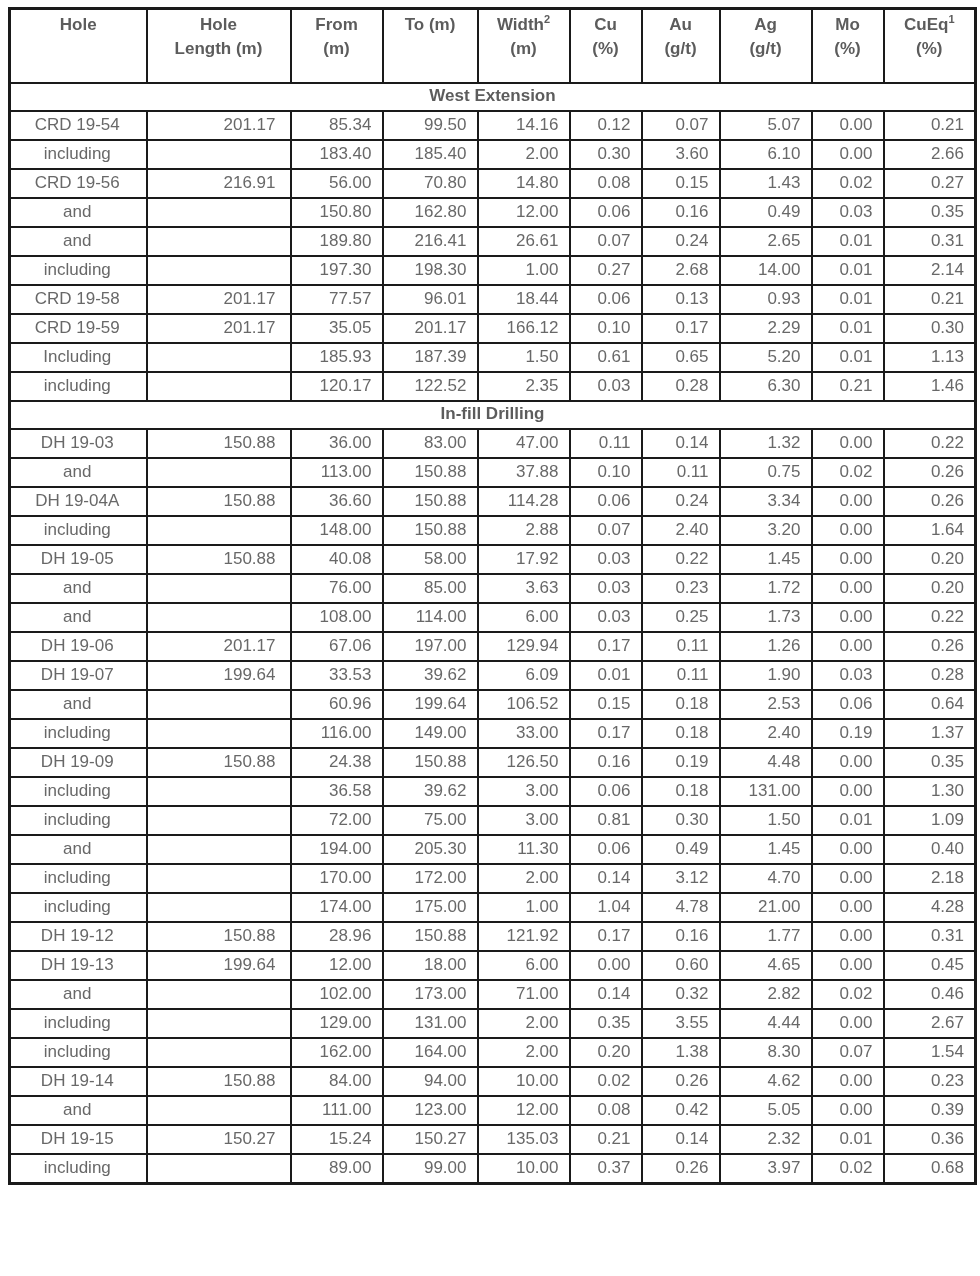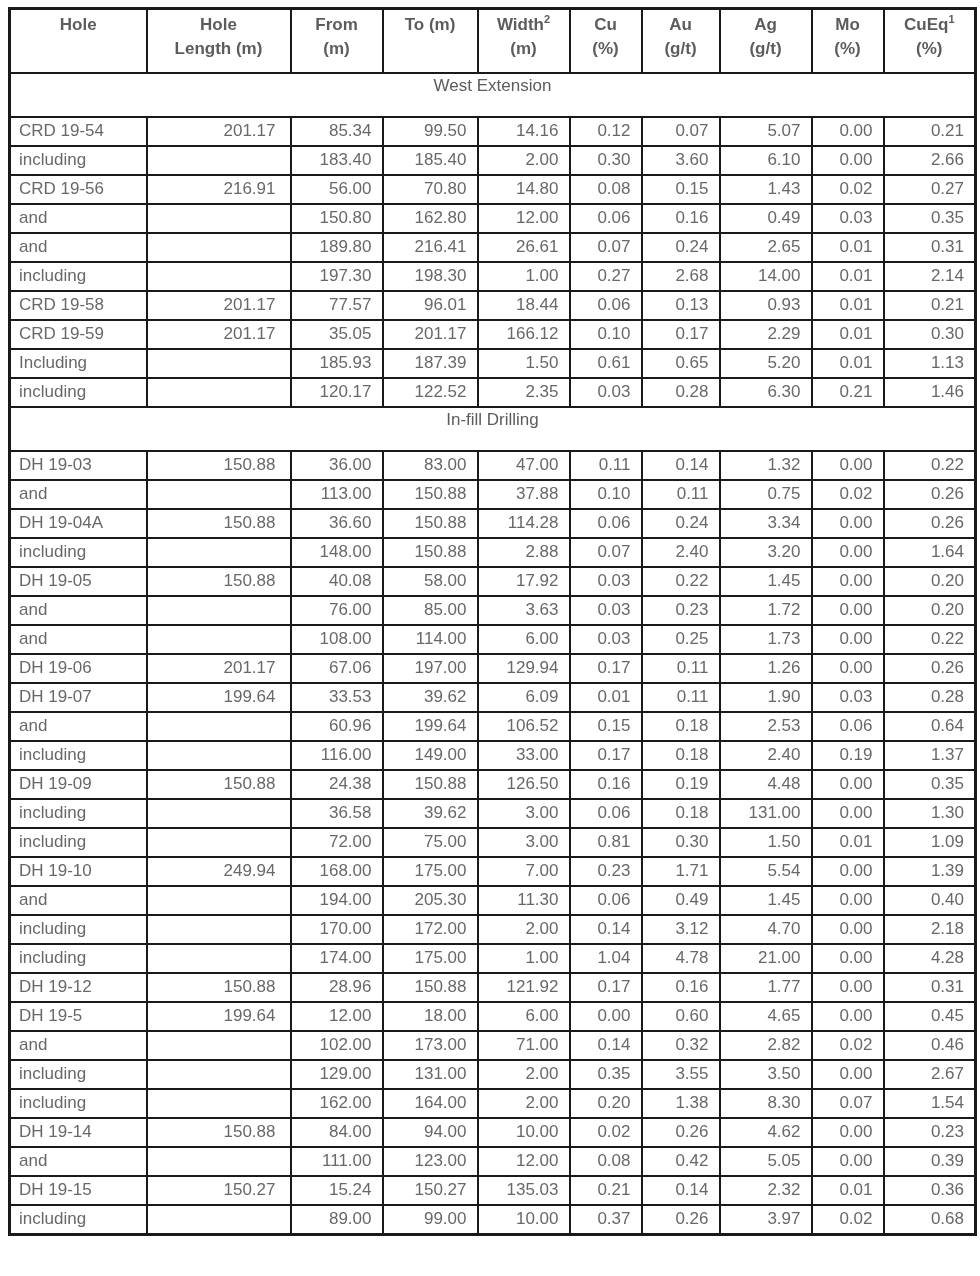--- a/index.html
+++ b/index.html
@@ -35,40 +35,40 @@
     border:2px solid var(--border);
     overflow:hidden;
     white-space:nowrap;
   }
   th{
     font-size:17px;
     font-weight:bold;
     color:var(--header-text);
     text-align:center;
     vertical-align:top;
-    padding:3px 2px 11px 2px;
+    padding:3px 2px 21px 2px;
     line-height:1.4;
   }
   th sup{font-size:11px;line-height:0;}
   td{
     font-size:17px;
     color:var(--text);
     height:23px;
     padding:2px 10px 2px 8px;
     vertical-align:middle;
   }
-  td.hole{text-align:left;margin-top:44px;}
+  td.hole{text-align:center;margin-top:44px;}
   td.num{text-align:right;}
   td.c1pad{padding-right:14px;}
   td.section{
     text-align:center;
-    font-weight:normal;
+    font-weight:bold;
     color:var(--header-text);
     height:19px;
-    padding:2px 0 20px 0;
+    padding:2px 0 4px 0;
   }
 </style>
 </head>
 <body>
 
 <table class="drill">
   <colgroup>
     <col class="c0">
       <col class="c1">
       <col class="c2">
@@ -383,32 +383,20 @@
         <td class="num">72.00</td>
         <td class="num">75.00</td>
         <td class="num">3.00</td>
         <td class="num">0.81</td>
         <td class="num">0.30</td>
         <td class="num">1.50</td>
         <td class="num">0.01</td>
         <td class="num">1.09</td>
       </tr>
       <tr>
-        <td class="hole">DH 19-10</td>
-        <td class="num c1pad">249.94</td>
-        <td class="num">168.00</td>
-        <td class="num">175.00</td>
-        <td class="num">7.00</td>
-        <td class="num">0.23</td>
-        <td class="num">1.71</td>
-        <td class="num">5.54</td>
-        <td class="num">0.00</td>
-        <td class="num">1.39</td>
-      </tr>
-      <tr>
         <td class="hole">and</td>
         <td class="num c1pad"></td>
         <td class="num">194.00</td>
         <td class="num">205.30</td>
         <td class="num">11.30</td>
         <td class="num">0.06</td>
         <td class="num">0.49</td>
         <td class="num">1.45</td>
         <td class="num">0.00</td>
         <td class="num">0.40</td>
@@ -443,21 +431,21 @@
         <td class="num">28.96</td>
         <td class="num">150.88</td>
         <td class="num">121.92</td>
         <td class="num">0.17</td>
         <td class="num">0.16</td>
         <td class="num">1.77</td>
         <td class="num">0.00</td>
         <td class="num">0.31</td>
       </tr>
       <tr>
-        <td class="hole">DH 19-5</td>
+        <td class="hole">DH 19-13</td>
         <td class="num c1pad">199.64</td>
         <td class="num">12.00</td>
         <td class="num">18.00</td>
         <td class="num">6.00</td>
         <td class="num">0.00</td>
         <td class="num">0.60</td>
         <td class="num">4.65</td>
         <td class="num">0.00</td>
         <td class="num">0.45</td>
       </tr>
@@ -474,21 +462,21 @@
         <td class="num">0.46</td>
       </tr>
       <tr>
         <td class="hole">including</td>
         <td class="num c1pad"></td>
         <td class="num">129.00</td>
         <td class="num">131.00</td>
         <td class="num">2.00</td>
         <td class="num">0.35</td>
         <td class="num">3.55</td>
-        <td class="num">3.50</td>
+        <td class="num">4.44</td>
         <td class="num">0.00</td>
         <td class="num">2.67</td>
       </tr>
       <tr>
         <td class="hole">including</td>
         <td class="num c1pad"></td>
         <td class="num">162.00</td>
         <td class="num">164.00</td>
         <td class="num">2.00</td>
         <td class="num">0.20</td>

